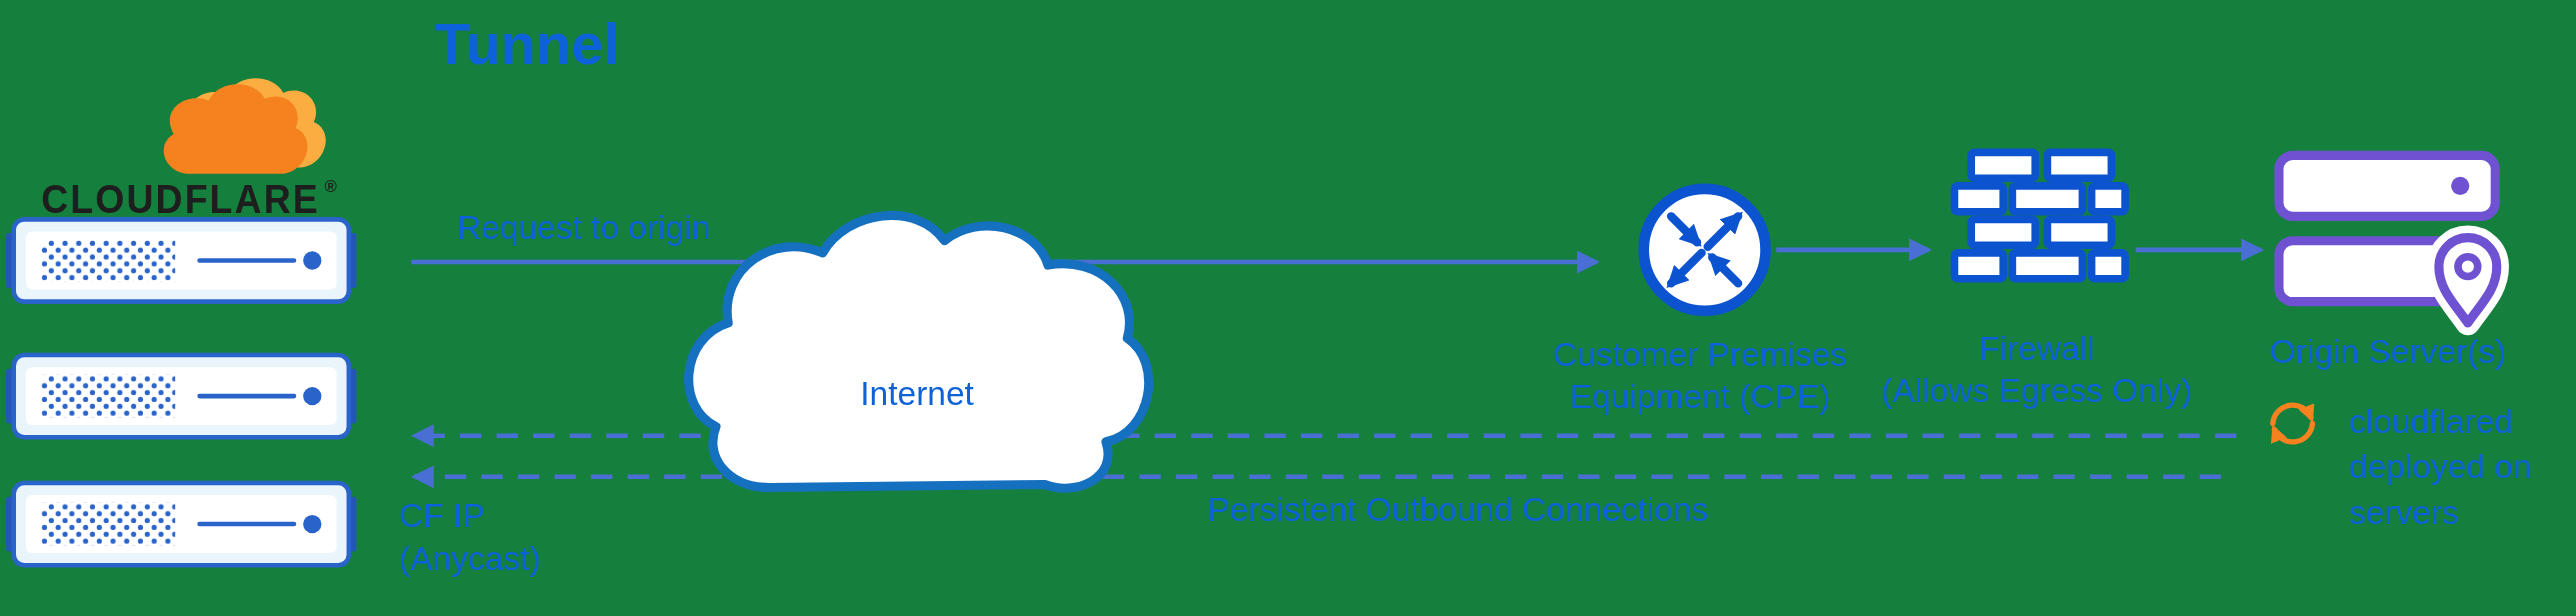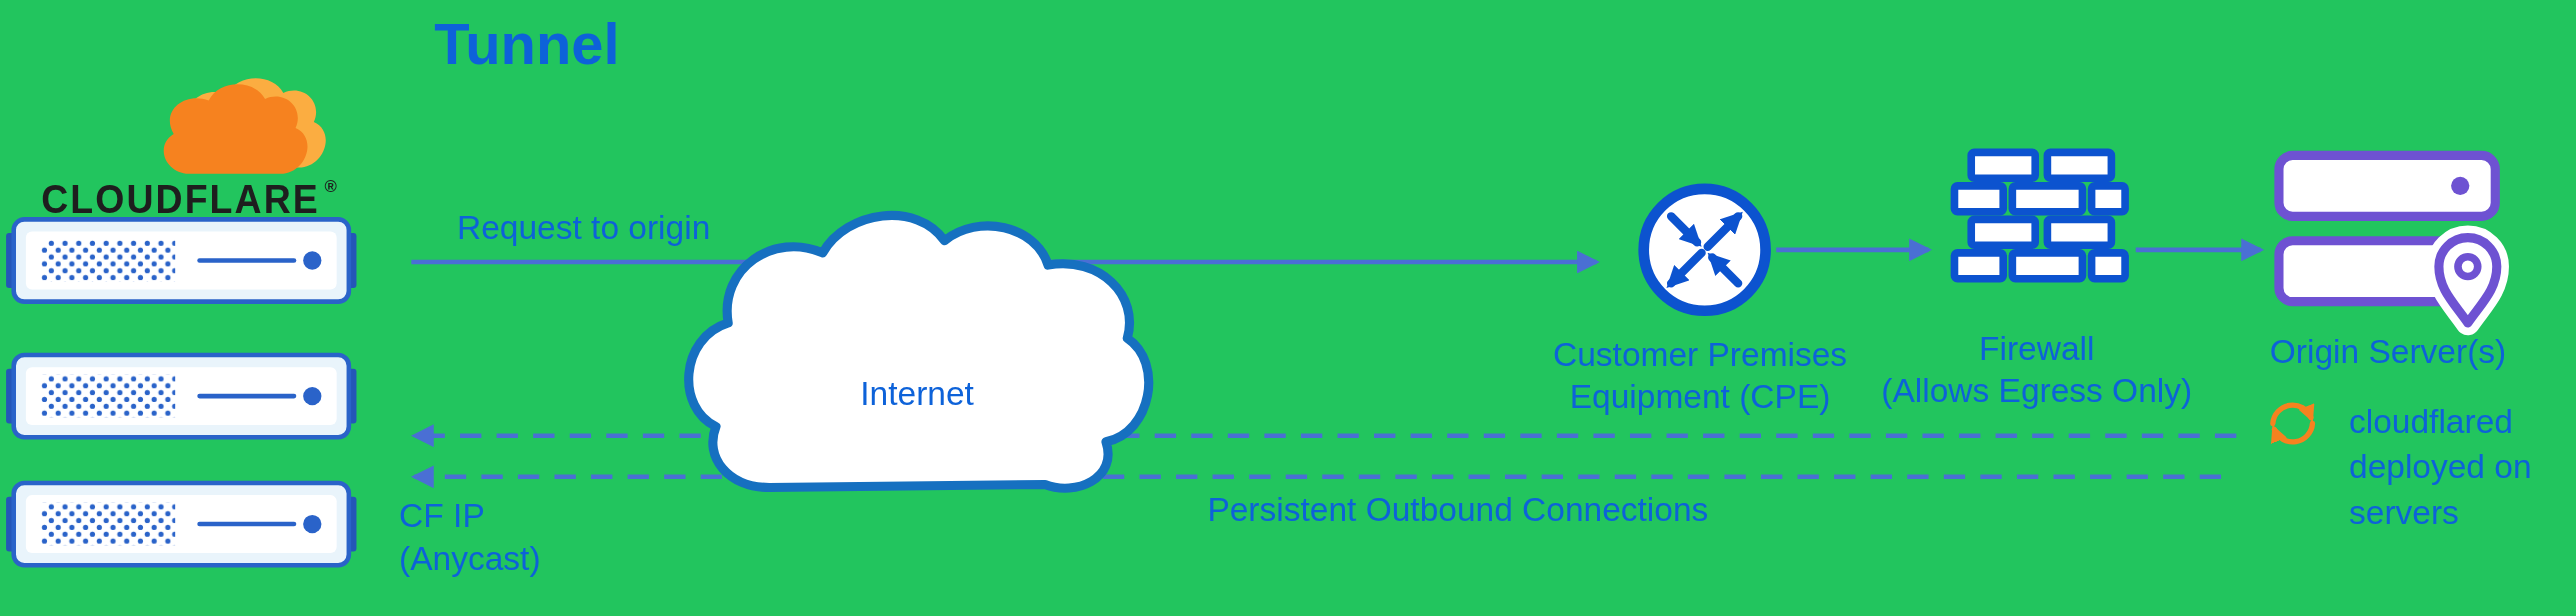--- a/index.html
+++ b/index.html
@@ -1,16 +1,16 @@
 <!DOCTYPE html>
 <html style="--title_blue: #0d62d9; --label_blue: #0d62d9; --line_blue: #4a6fd4; --icon_blue: #0c53cf; --cloud_blue: #1670c0; --server_blue: #2a63c9; --server_fill: #e9f4fb; --server_dark: #2456b8; --purple: #6e52d2; --orange: #f6821f; --orange_light: #fbad41; --brand_black: #1e1e1e;font-size:12.2px"><head>
 <meta charset="utf-8">
 <style>
   html,body{margin:0;padding:0;background:#ffffff;}
-  .page{width:2576px;height:617px;background:#22c55e;overflow:hidden;}
+  .page{width:2576px;height:617px;background:#15803d;overflow:hidden;}
   svg{display:block;}
   text{font-family:"Liberation Sans",sans-serif;}
   .title-text{font-size:38px;font-weight:600;fill:var(--title_blue);}
   .brand-text{font-size:27px;font-weight:800;letter-spacing:1.5px;fill:var(--brand_black);}
   .reg-text{font-size:11px;font-weight:700;fill:var(--brand_black);}
   .blue-label{font-size:22px;font-weight:500;fill:var(--label_blue);}
   .conn{stroke:var(--line_blue);stroke-width:3;fill:none;}
   .conn-dashed{stroke:var(--line_blue);stroke-width:3;fill:none;stroke-dasharray:14 10;}
   .cloud-shape{fill:#ffffff;stroke:var(--cloud_blue);stroke-width:6;stroke-linejoin:round;}
   .icon-blue-stroke{fill:#ffffff;stroke:var(--icon_blue);}

